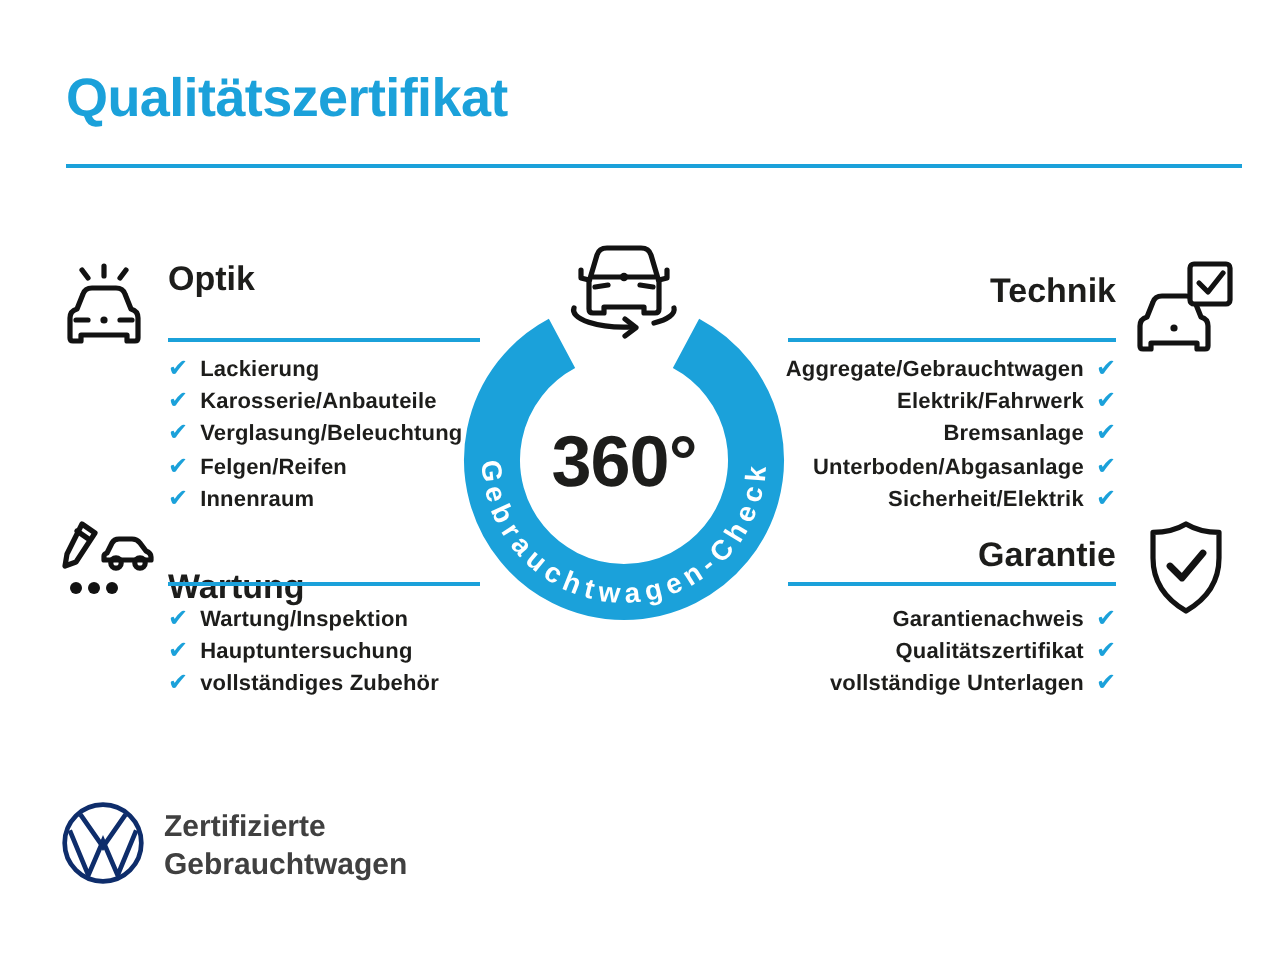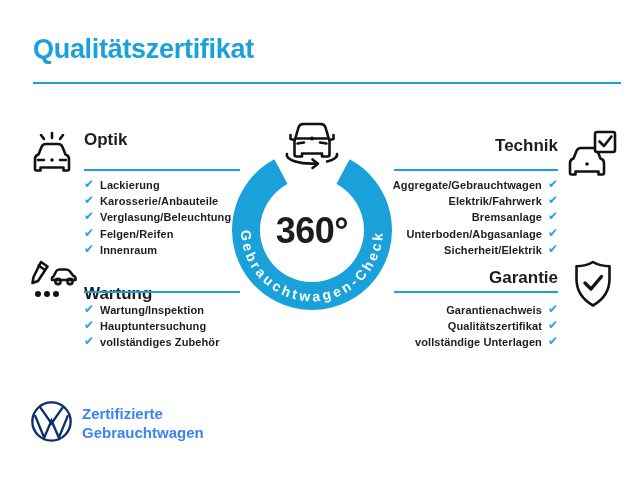--- a/index.html
+++ b/index.html
@@ -35,21 +35,21 @@
     font-size:14px;font-weight:bold;letter-spacing:3.1px;fill:#ffffff;
   }
   .big-360{
     font-family:"Liberation Sans","DejaVu Sans",sans-serif;
     font-size:36px;font-weight:bold;fill:#1d1d1b;letter-spacing:-0.5px;
   }
 
   .footer-logo{position:absolute;left:30px;top:400px;width:43px;height:43px;}
   .footer-text{
     position:absolute;left:82px;top:404px;font-size:15px;font-weight:bold;
-    color:#3b82f6;line-height:19px;
+    color:#404040;line-height:19px;
   }
 
   svg .stroke{fill:none;stroke:#121212;stroke-width:2.6;stroke-linecap:round;stroke-linejoin:round;}
   svg .fillblk{fill:#121212;stroke:none;}
 </style>
 </head>
 <body>
 
 <div class="canvas">
 

